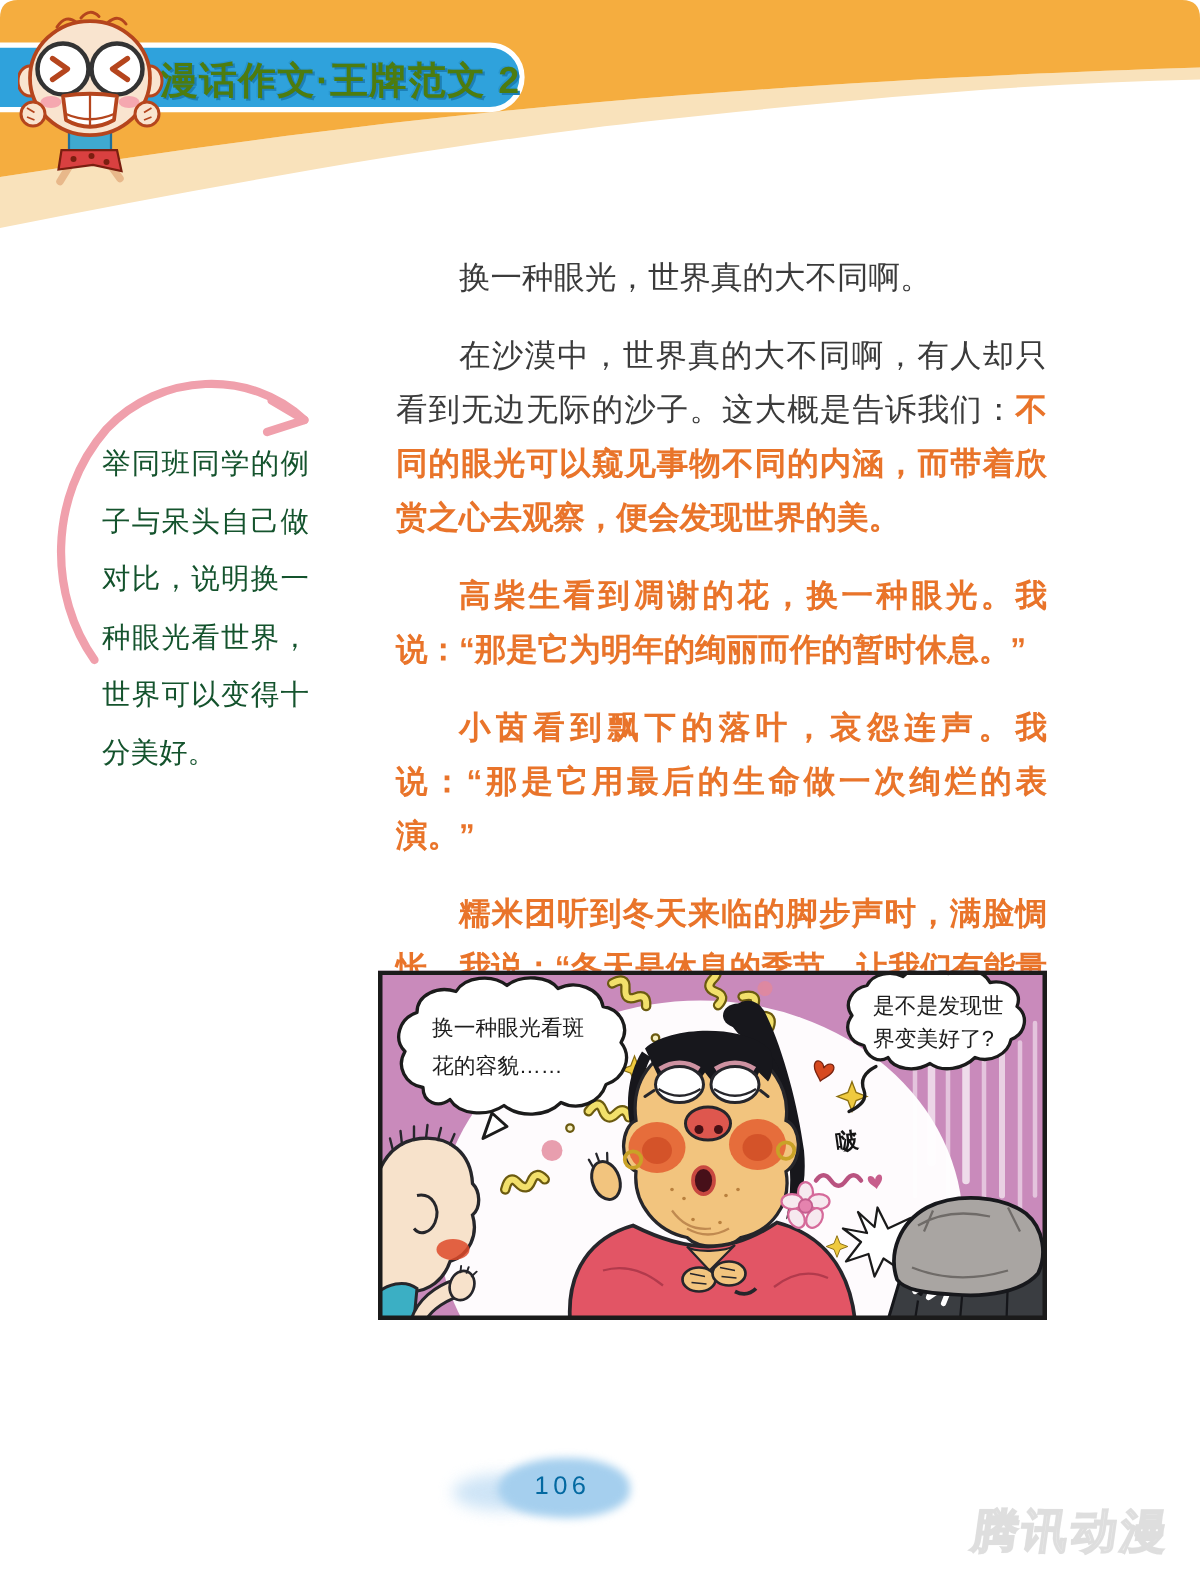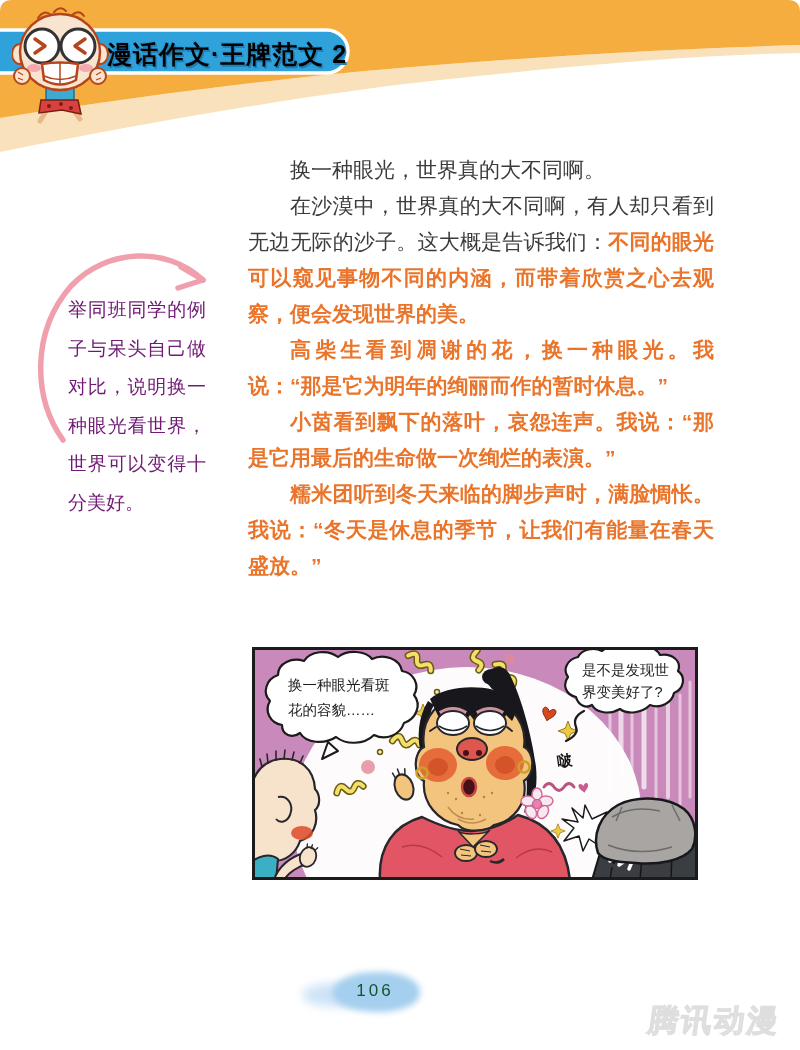--- a/index.html
+++ b/index.html
@@ -3,48 +3,48 @@
 <meta charset="utf-8">
 <style>
   html,body{margin:0;padding:0;background:#fff;}
   #page{position:relative;width:800px;height:1050px;background:#ffffff;overflow:hidden;
         font-family:"Liberation Sans",sans-serif;}
   .abs{position:absolute;}
 
   
   #header-banner{left:0;top:0;width:800px;height:165px;}
   #series-title{left:104px;top:36px;width:246px;height:36px;line-height:36px;text-align:center;
-        font-size:25px;font-weight:bold;color:#000000;letter-spacing:1px;
+        font-size:25px;font-weight:bold;color:#4d7c0f;letter-spacing:1px;
         text-shadow:1.5px 1.5px 0 #1d7fb5, -1px -1px 0 rgba(29,127,181,.35);}
   #mascot{left:12px;top:4px;width:100px;height:120px;}
 
   
   #note-arrow{left:25px;top:240px;width:195px;height:215px;}
-  #margin-note{left:68px;top:291px;width:138px;font-size:19px;line-height:38.5px;color:#701a75;
+  #margin-note{left:68px;top:291px;width:138px;font-size:19px;line-height:38.5px;color:#14532d;
         text-align:justify;}
 
   
   #essay{left:248px;top:152px;width:466px;font-size:21px;line-height:36px;color:#3b3b3b;
         text-align:justify;}
-  .essay-p{margin:0;text-indent:2em;}
+  .essay-p{margin:16px;text-indent:2em;}
   .hl{color:#E9742A;font-weight:bold;}
 
   
   #comic-panel{left:252px;top:647px;width:446px;height:233px;}
   .bubble-text{font-size:14.5px;fill:#1d1d1d;font-family:"Liberation Sans",sans-serif;}
   .sfx-text{font-size:15px;font-weight:bold;fill:#141414;font-family:"Liberation Sans",sans-serif;}
 
   
   #page-blob{left:318px;top:968px;width:114px;height:50px;}
   .blob-a{position:absolute;left:14px;top:4px;width:88px;height:40px;background:#A5CFEE;
         border-radius:60% 55% 58% 62% / 65% 60% 55% 58%;filter:blur(3px);}
   .blob-b{position:absolute;left:-16px;top:15px;width:64px;height:24px;background:#C6E0F5;
         border-radius:50%;filter:blur(5px);opacity:.85;}
   .blob-text{position:absolute;left:0;top:13px;width:114px;text-align:center;font-size:17px;
-        letter-spacing:3px;color:#14532d;}
+        letter-spacing:3px;color:#0369a1;}
   #watermark{left:648px;top:1000px;font-size:31px;font-weight:bold;letter-spacing:2px;
         color:#EFEFEF;transform:skewX(-8deg);-webkit-text-stroke:1px #DEDEDE;
         text-shadow:0 0 1px #dcdcdc;}
 </style>
 </head>
 <body>
 
 <div id="page">
 
   <svg id="header-banner" class="abs" viewBox="0 0 800 165" width="800" height="165">

